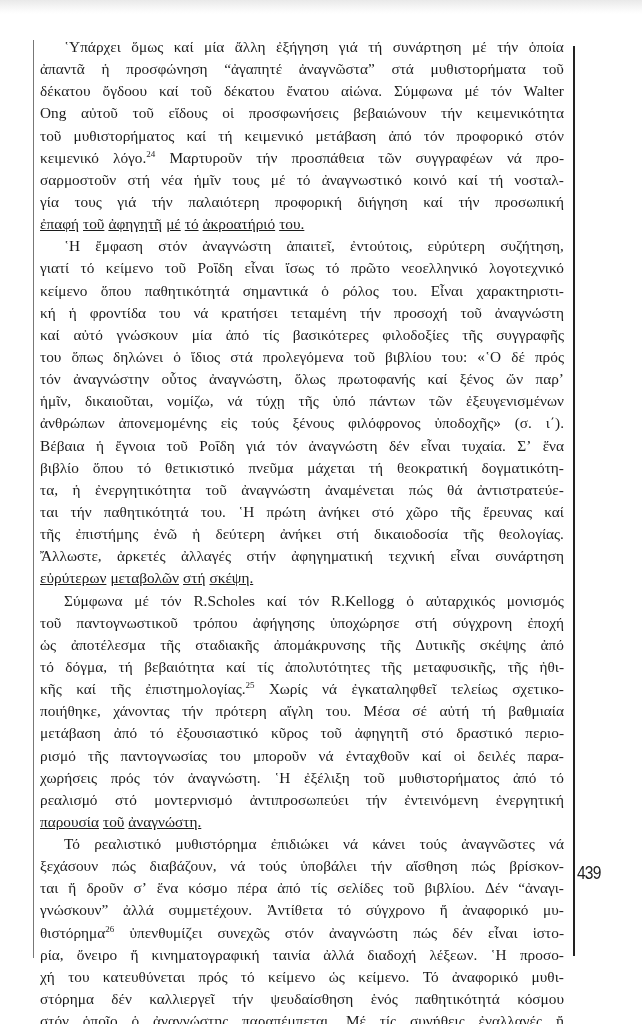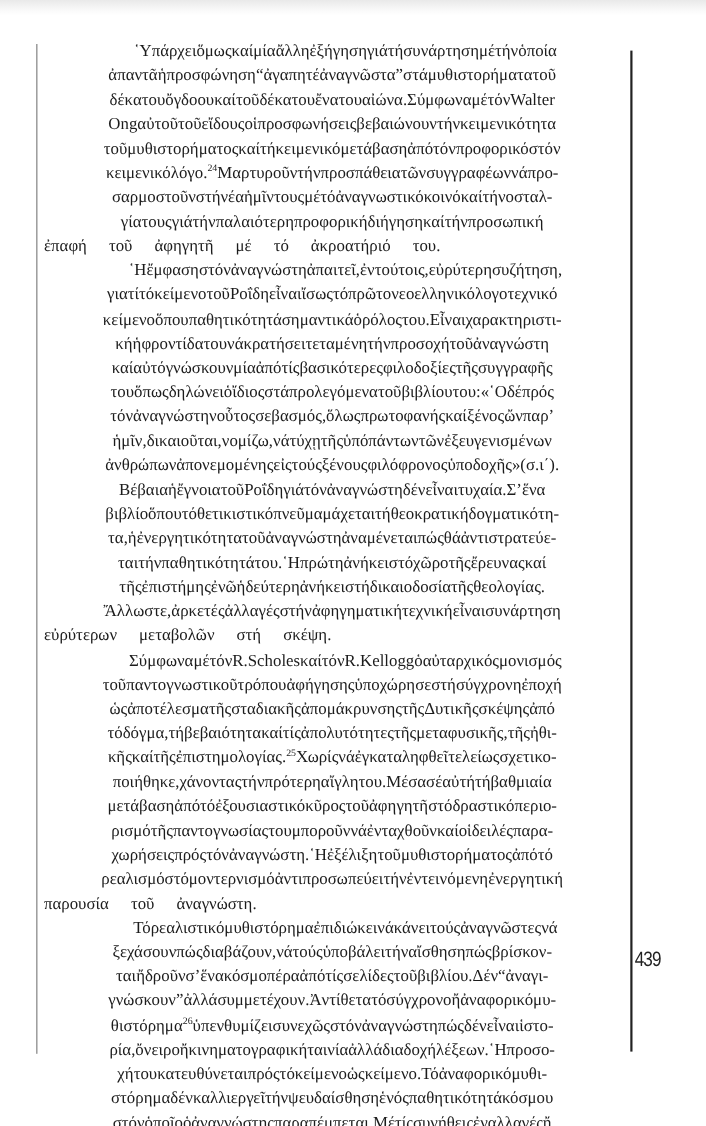--- a/index.html
+++ b/index.html
@@ -29,23 +29,23 @@
     color: #222;
   }
   .text-block {
     position: absolute; left: 40px; top: 36px; width: 524px;
   }
   .line {
     height: 22.15px; line-height: 22.15px;
     font-size: 15.3px;
     text-align: justify; text-align-last: justify;
     white-space: nowrap; overflow: visible;
-    display: flex; justify-content: center;
-  }
-  .line.last { text-align-last: left; justify-content: flex-start; gap: 20px; }
+    display: flex; justify-content: space-between;
+  }
+  .line.last { text-align-last: left; justify-content: flex-start; gap: 4px; text-decoration: underline; }
   .line.indent { padding-left: 24px; }
   .line span.w { display: inline-block; }
   sup { font-size: 9px; line-height: 0; vertical-align: super; }
 </style>
 </head>
 <body>
 
 <div class="top-shade"></div>
 <div class="left-rule"></div>
 <div class="right-rule"></div>
@@ -232,21 +232,21 @@
         <span class="w">βιβλίου</span>
         <span class="w">του:</span>
         <span class="w">«῾Ο</span>
         <span class="w">δέ</span>
         <span class="w">πρός</span>
       </div>
       <div class="line">
         <span class="w">τόν</span>
         <span class="w">ἀναγνώστην</span>
         <span class="w">οὗτος</span>
-        <span class="w">σεβασμός,</span>
+        <span class="w">ἀναγνώστη,</span>
         <span class="w">ὅλως</span>
         <span class="w">πρωτοφανής</span>
         <span class="w">καί</span>
         <span class="w">ξένος</span>
         <span class="w">ὤν</span>
         <span class="w">παρ’</span>
       </div>
       <div class="line">
         <span class="w">ἡμῖν,</span>
         <span class="w">δικαιοῦται,</span>

